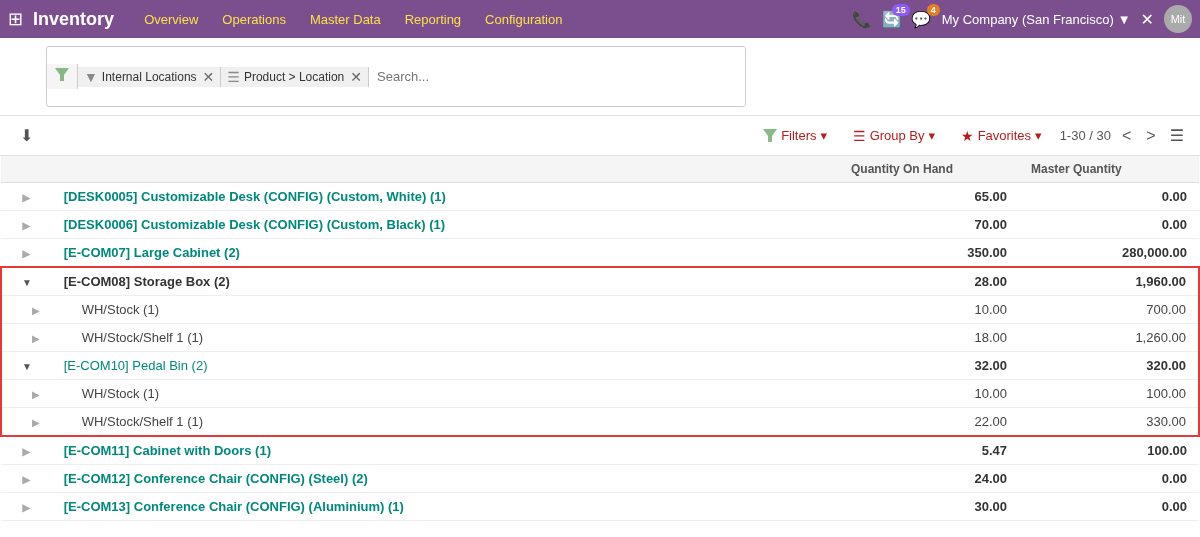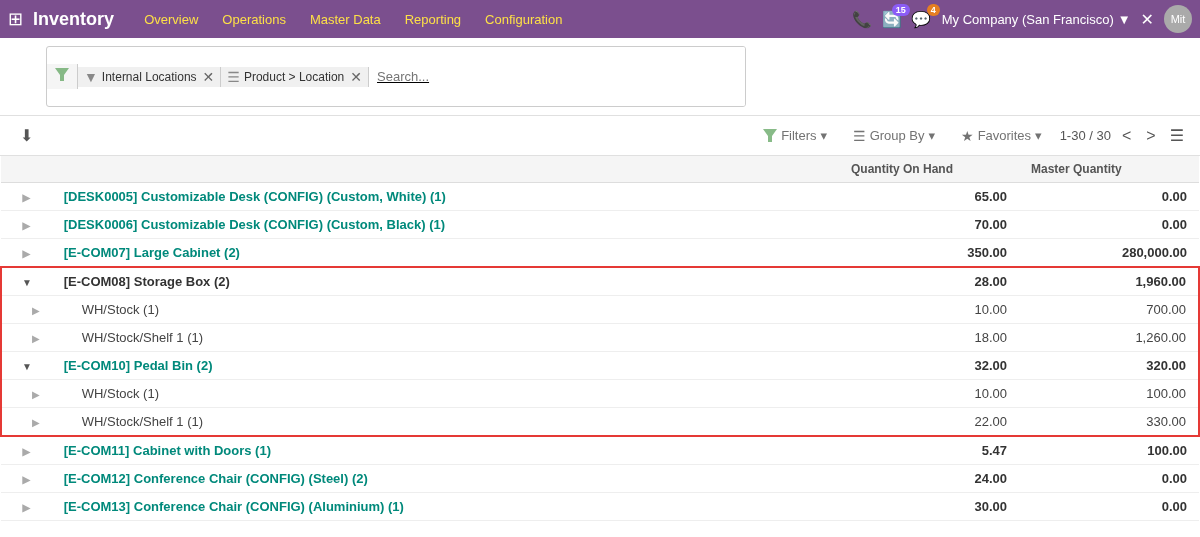--- a/index.html
+++ b/index.html
@@ -133,21 +133,20 @@
       color: #666;
       font-size: 14px;
       margin-left: 2px;
     }
     .search-input {
       border: none;
       outline: none;
       padding: 22px 8px;
       font-size: 13px;
       flex: 1;
-      text-decoration: underline;
     }
 
     
     .toolbar-row {
       display: flex;
       align-items: center;
       padding: 6px 16px;
       border-bottom: 1px solid #e0e0e0;
       background: #fff;
       gap: 10px;
@@ -175,21 +174,21 @@
       display: flex;
       align-items: center;
       gap: 10px;
       margin-left: auto;
     }
     .filter-btn {
       display: flex;
       align-items: center;
       gap: 4px;
       cursor: pointer;
-      color: #737373;
+      color: #b91c1c;
       font-size: 13px;
       padding: 4px 8px;
       border-radius: 3px;
     }
     .pagination {
       font-size: 13px;
       color: #555;
       display: flex;
       align-items: center;
       gap: 7px;
@@ -381,21 +380,21 @@
           <td class="right">700.00</td>
         </tr>
         <tr class="sub-row" style="border-left: 2px solid rgb(229, 57, 53); border-right: 2px solid rgb(229, 57, 53);">
           <td style="text-align: center;"><span style="font-size:10px;color:#aaa;">▶</span></td>
           <td style="padding-left: 30px;">WH/Stock/Shelf 1 (1)</td>
           <td class="right">18.00</td>
           <td class="right">1,260.00</td>
         </tr>
         <tr class="group-row" style="border-left: 2px solid rgb(229, 57, 53); border-right: 2px solid rgb(229, 57, 53);">
           <td style="width: 40px; text-align: center;"><span style="font-size:10px;color:#555;">▼</span></td>
-          <td><span class="row-link" style="font-weight: bold;">[E-COM10] Pedal Bin (2)</span></td>
+          <td><span class="row-link" style="font-weight: normal;">[E-COM10] Pedal Bin (2)</span></td>
           <td class="right teal-val">32.00</td>
           <td class="right teal-val">320.00</td>
         </tr>
         <tr class="sub-row" style="border-left: 2px solid rgb(229, 57, 53); border-right: 2px solid rgb(229, 57, 53);">
           <td style="text-align: center;"><span style="font-size:10px;color:#aaa;">▶</span></td>
           <td style="padding-left: 30px;">WH/Stock (1)</td>
           <td class="right">10.00</td>
           <td class="right">100.00</td>
         </tr>
         <tr class="sub-row" style="border-left: 2px solid rgb(229, 57, 53); border-right: 2px solid rgb(229, 57, 53); border-bottom: 2px solid rgb(229, 57, 53);">

